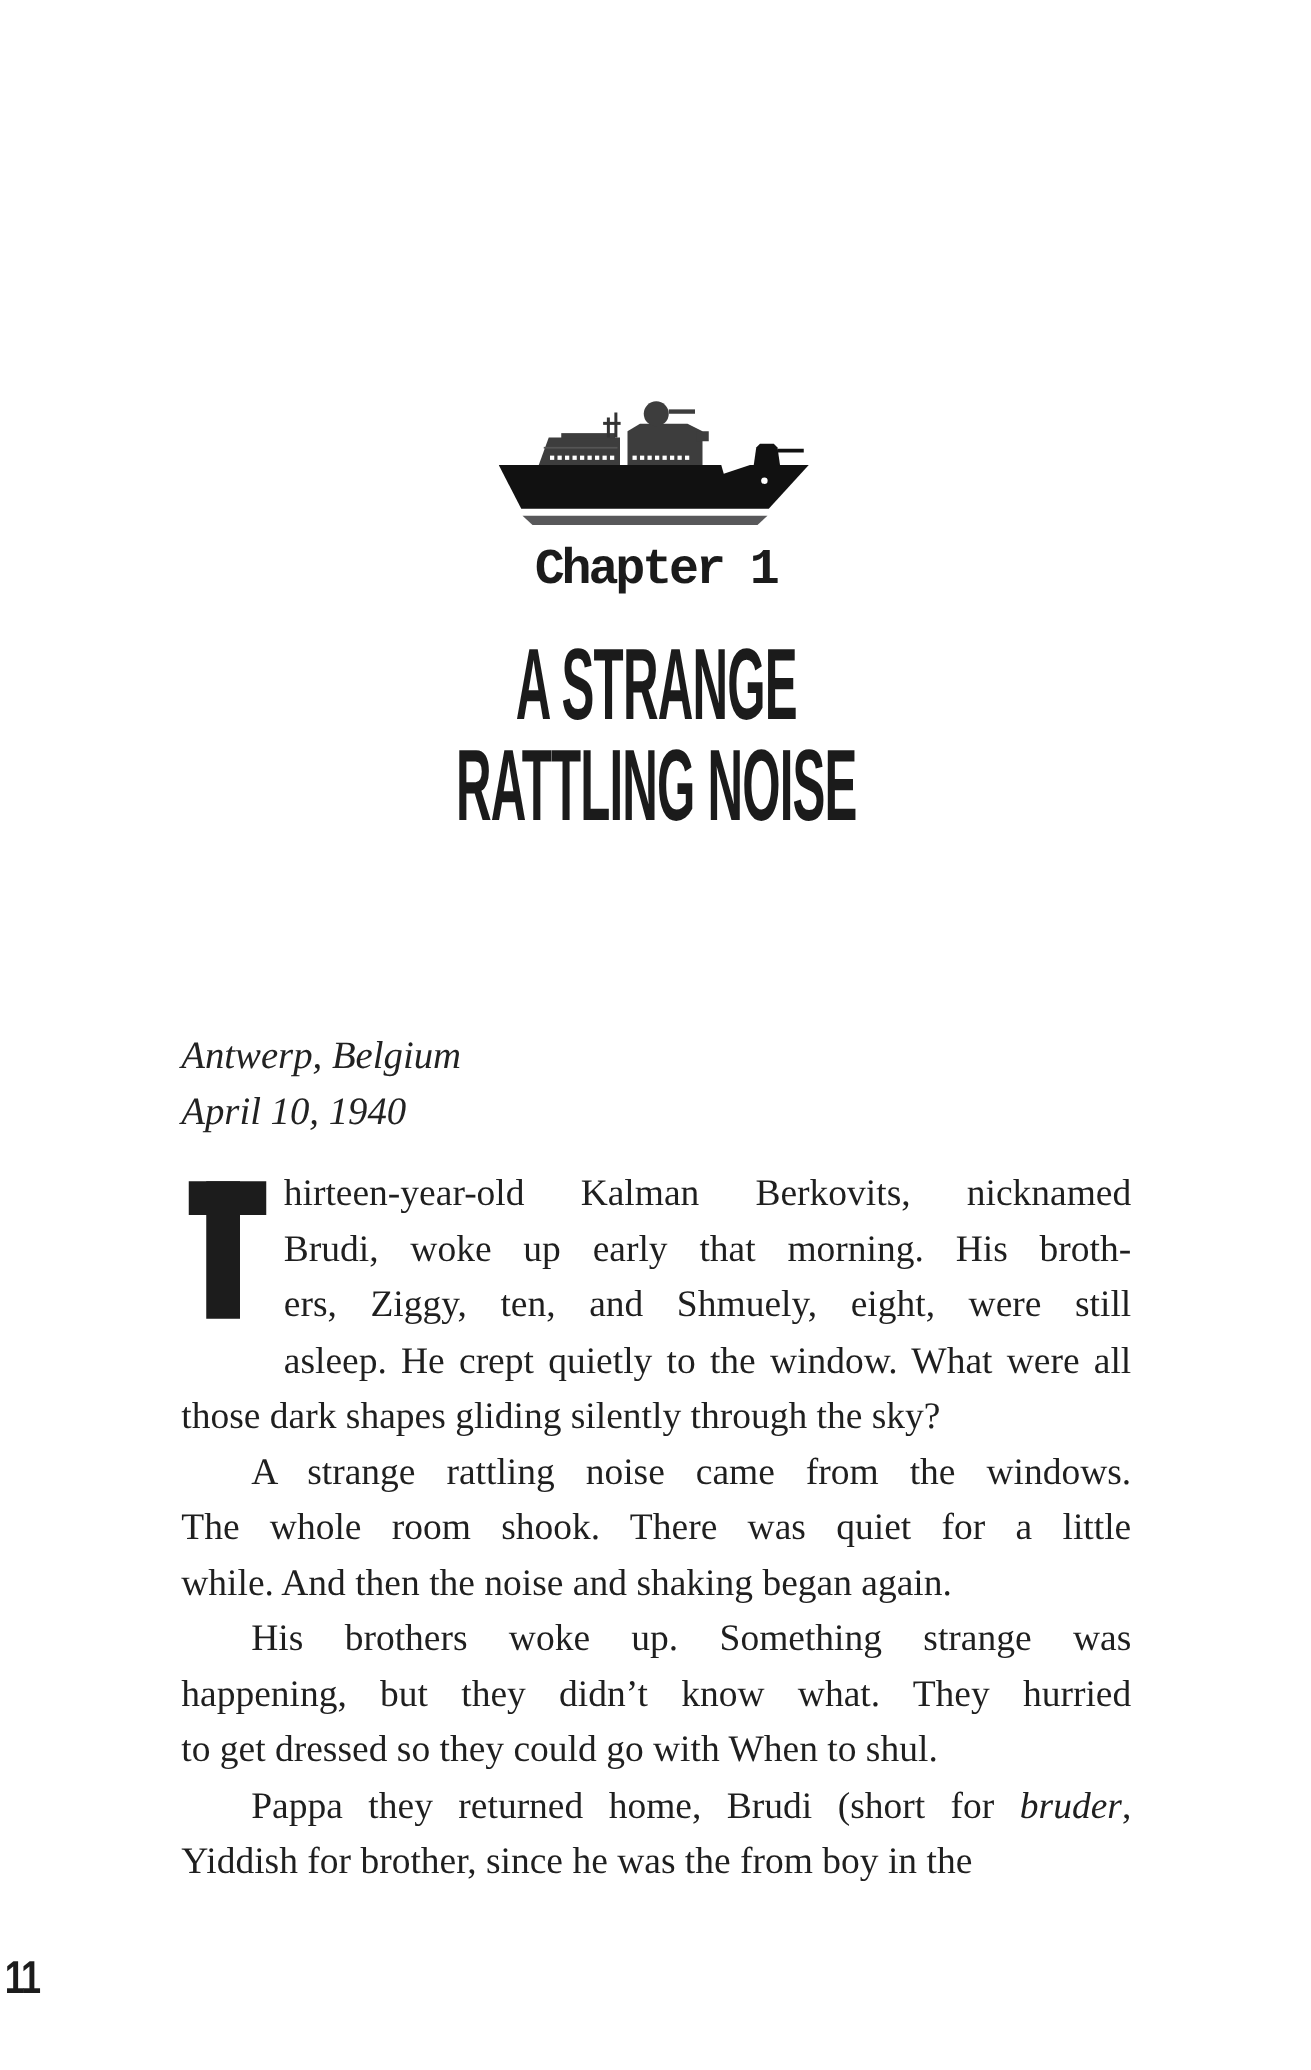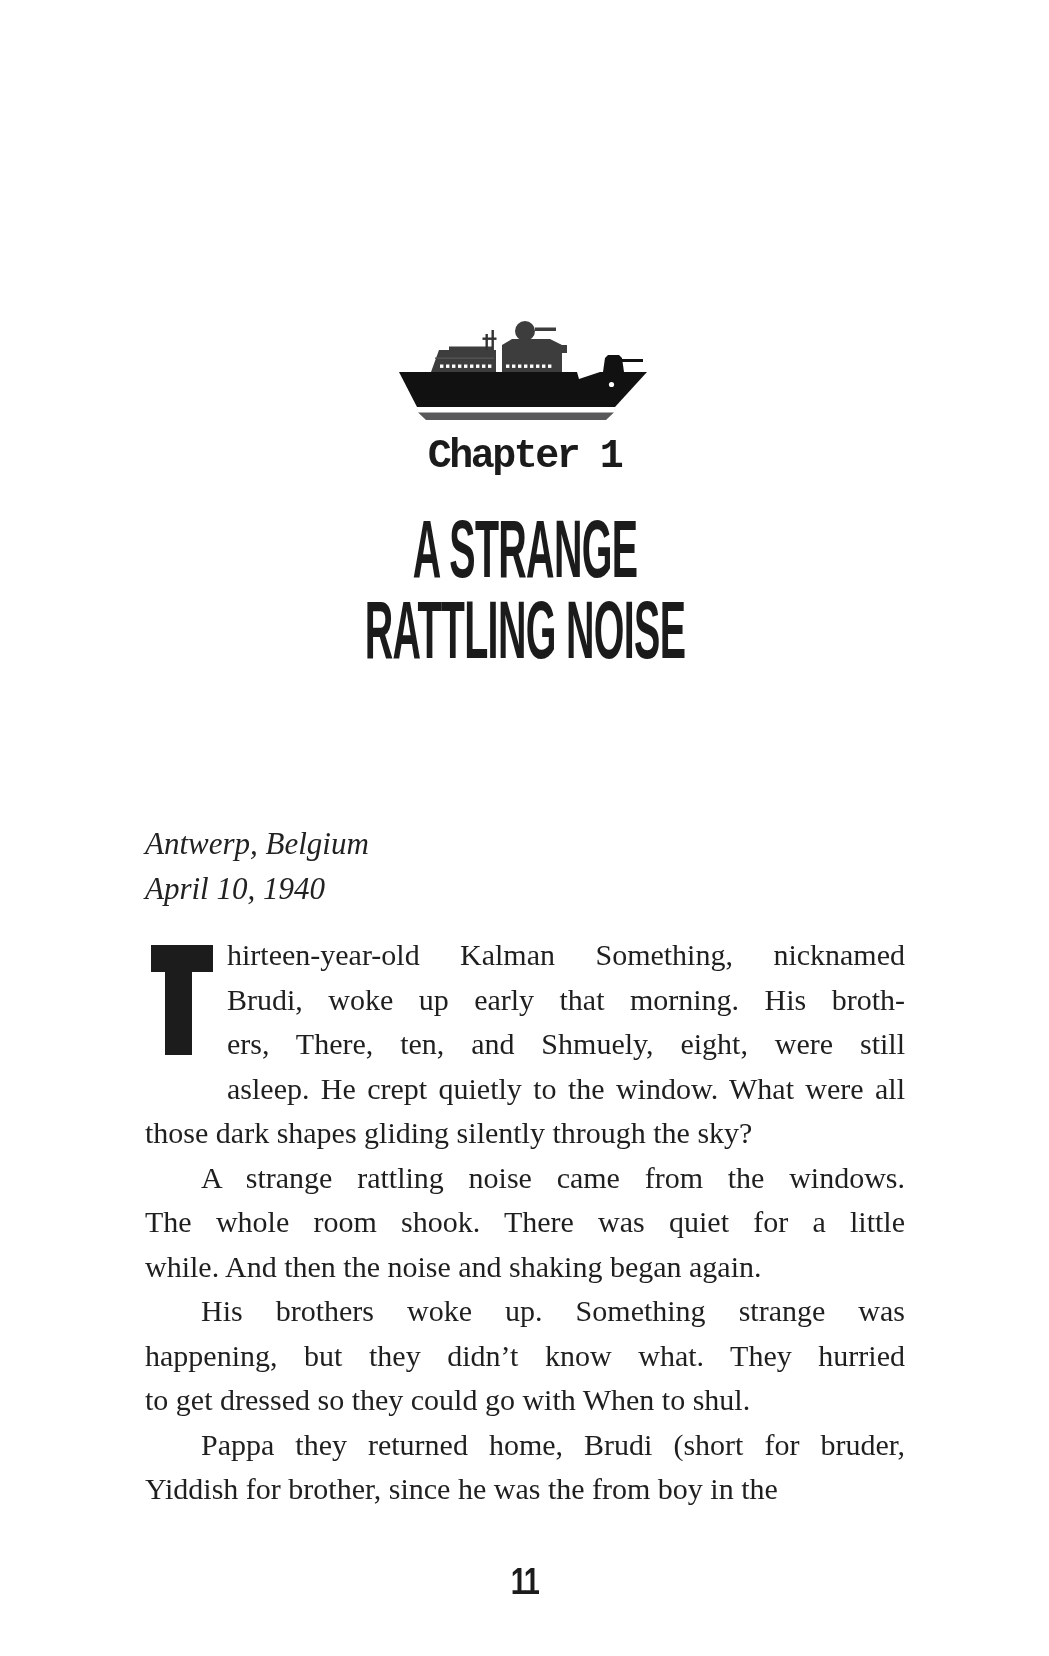--- a/index.html
+++ b/index.html
@@ -75,21 +75,21 @@
     font-size: 30px;
     line-height: 44.5px;
     color: #1f1f1f;
   }
   .bl {
     text-align: justify;
     text-align-last: justify;
   }
   .bl.last { text-align-last: left; }
   .bl.ind { padding-left: 56px; }
-  .bl .it { }
+  .bl .it { font-style: italic; }
 
   
   .dropcap {
     float: left;
     position: relative;
     width: 82px;
     height: 134px;
   }
   .dropcap .t-bar {
     position: absolute;
@@ -110,21 +110,21 @@
     clip: rect(0 0 0 0);
     white-space: nowrap;
   }
 
   
   .pagenum {
     position: absolute;
     left: 0;
     top: 1563px;
     width: 100%;
-    text-align: center;
+    text-align: left;
     line-height: 1;
   }
   .pagenum span {
     display: inline-block;
     font-family: "Liberation Sans", sans-serif;
     font-weight: 700;
     font-size: 37px;
     letter-spacing: -2px;
     color: #1c1c1c;
     transform: scale(0.78, 1);
@@ -199,23 +199,23 @@
   </div>
 
   <div class="bodytext">
 
     <div class="dropcap">
       <span class="sr-only">T</span>
       <div class="t-bar"></div>
       <div class="t-stem"></div>
     </div>
 
-    <div class="bl j">hirteen-year-old Kalman Something, nicknamed</div>
+    <div class="bl j">hirteen-year-old Kalman Berkovits, nicknamed</div>
     <div class="bl j">Brudi, woke up early that morning. His broth-</div>
-    <div class="bl j">ers, There, ten, and Shmuely, eight, were still</div>
+    <div class="bl j">ers, Ziggy, ten, and Shmuely, eight, were still</div>
     <div class="bl j">asleep. He crept quietly to the window. What were all</div>
     <div class="bl last">those dark shapes gliding silently through the sky?</div>
 
     <div class="bl j ind">A strange rattling noise came from the windows.</div>
     <div class="bl j">The whole room shook. There was quiet for a little</div>
     <div class="bl last">while. And then the noise and shaking began again.</div>
 
     <div class="bl j ind">His brothers woke up. Something strange was</div>
     <div class="bl j">happening, but they didn’t know what. They hurried</div>
     <div class="bl last">to get dressed so they could go with When to shul.</div>

